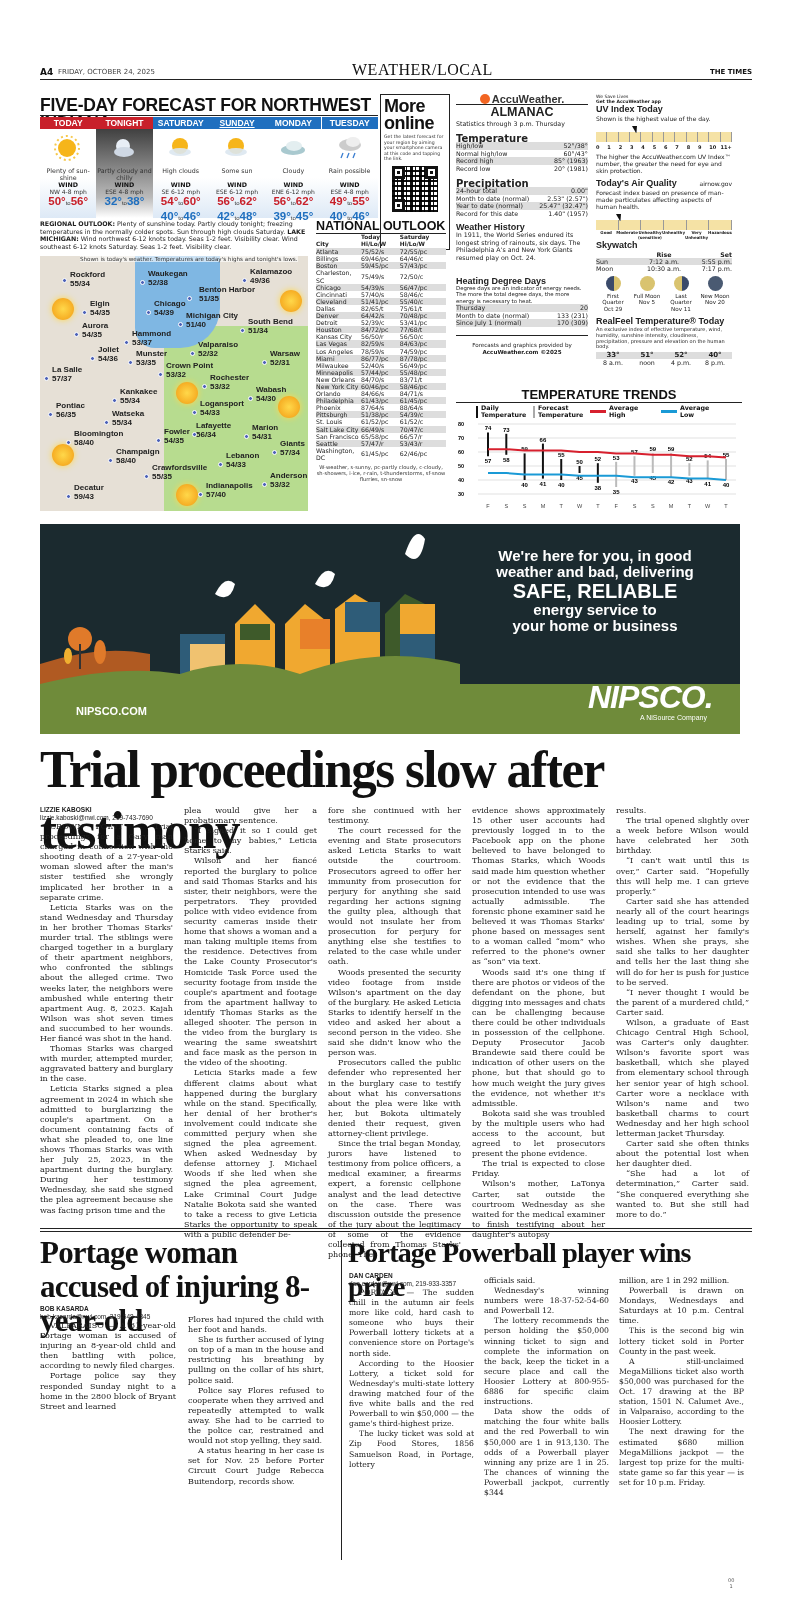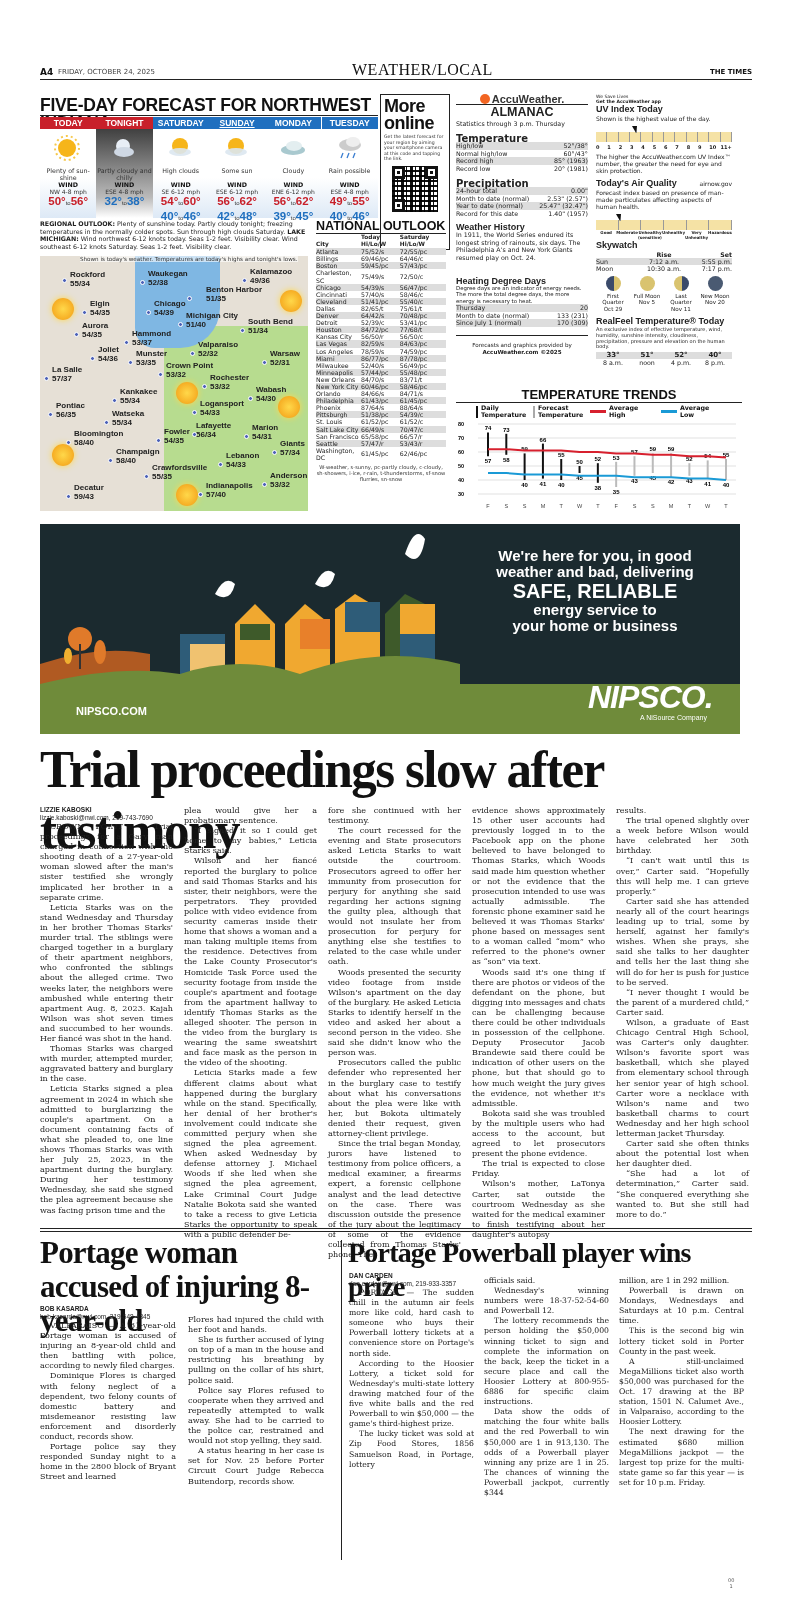--- a/index.html
+++ b/index.html
@@ -212,21 +212,21 @@
       <div class="city" style="left: 108px; top: 14px;">
         <div>Waukegan</div>
         <div>52/38</div>
       </div>
       <div class="dot" style="left: 100px; top: 24px;"></div>
       <div class="city" style="left: 210px; top: 12px;">
         <div>Kalamazoo</div>
         <div>49/36</div>
       </div>
       <div class="dot" style="left: 202px; top: 22px;"></div>
-      <div class="city" style="left: 166px; top: 30px;">
+      <div class="city" style="left: 159px; top: 30px;">
         <div>Benton Harbor</div>
         <div>51/35</div>
       </div>
       <div class="dot" style="left: 147px; top: 40px;"></div>
       <div class="city" style="left: 50px; top: 44px;">
         <div>Elgin</div>
         <div>54/35</div>
       </div>
       <div class="dot" style="left: 42px; top: 54px;"></div>
       <div class="city" style="left: 114px; top: 44px;">
@@ -898,21 +898,20 @@
 
 <div id="rule" class="abs"></div>
 <div id="h2" class="abs">Portage woman accused of injuring 8-year-old</div>
 <div id="vrule" class="abs"></div>
 <div id="h3" class="abs">Portage Powerball player wins prize</div>
 <div id="a2">
     <div class="col" style="left: 40px; top: 1305px; width: 136px;">
       <div class="byline sans">BOB KASARDA</div>
       <div class="email sans">bob.kasarda@nwi.com, 219-548-4345</div>
       <p>VALPARAISO — A 31-year-old Portage woman is accused of injuring an 8-year-old child and then battling with police, according to newly filed charges.</p>
-      <p>Dominique Flores is charged with felony neglect of a dependent, two felony counts of domestic battery and misdemeanor resisting law enforcement and disorderly conduct, records show.</p>
       <p>Portage police say they responded Sunday night to a home in the 2800 block of Bryant Street and learned</p>
     </div>
     <div class="col" style="left: 188px; top: 1315px; width: 136px;">
       <p class="ni">Flores had injured the child with her foot and hands.</p>
       <p>She is further accused of lying on top of a man in the house and restricting his breathing by pulling on the collar of his shirt, police said.</p>
       <p>Police say Flores refused to cooperate when they arrived and repeatedly attempted to walk away. She had to be carried to the police car, restrained and would not stop yelling, they said.</p>
       <p>A status hearing in her case is set for Nov. 25 before Porter Circuit Court Judge Rebecca Buitendorp, records show.</p>
     </div>
   </div>
 <div id="a3">

